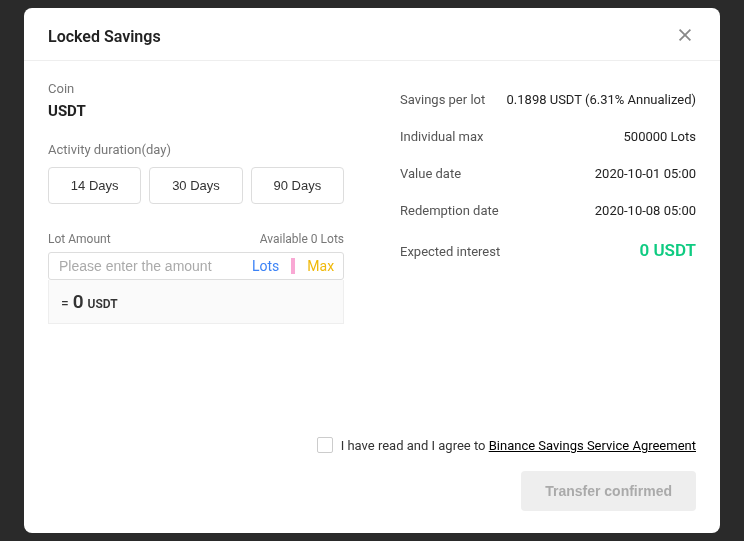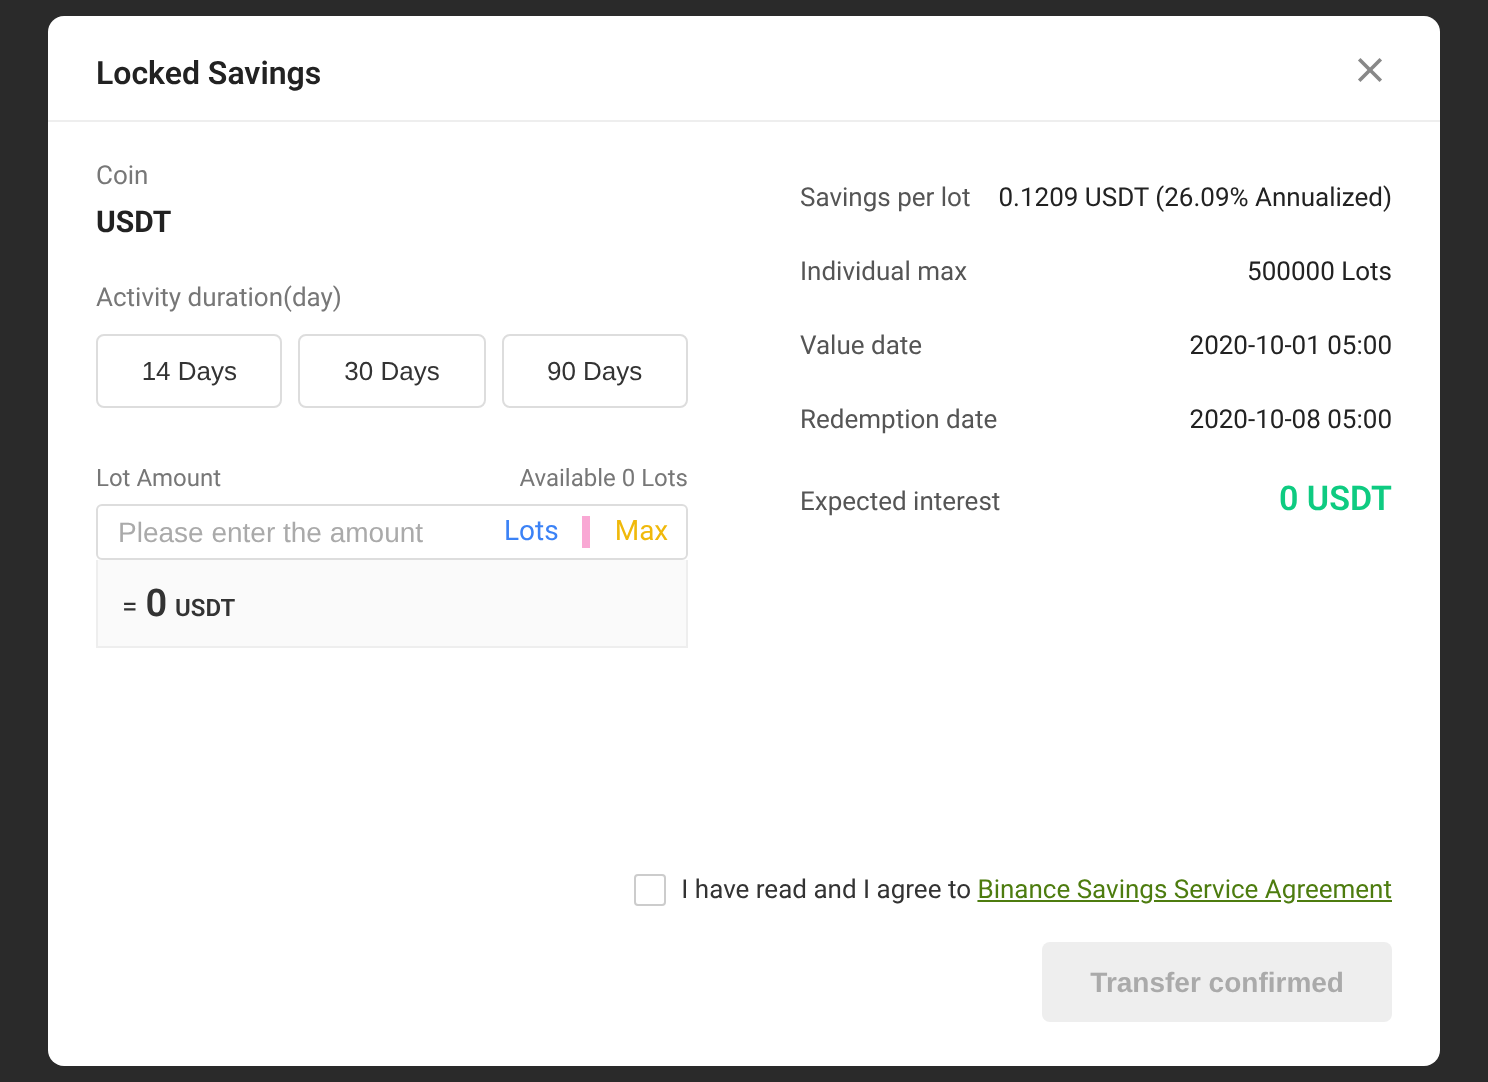--- a/index.html
+++ b/index.html
@@ -164,21 +164,21 @@
     flex-shrink: 0;
   }
   .checkbox.checked {
     background: #f0b90b;
     border-color: #f0b90b;
   }
   .checkbox.checked svg { color: #fff; display: block; width: 11px; height: 11px; }
   .consent-text { color: #333; }
   .consent-text .underline { border-bottom: 1px dashed #999; }
   .link {
-    color: #4d7c0f;
+    color: #000000;
     text-decoration: underline;
     cursor: pointer;
   }
   .confirm-btn {
     margin-top: 6px;
     background: #eee;
     color: #aaa;
     border: none;
     border-radius: 4px;
     padding: 12px 24px;
@@ -227,21 +227,21 @@
       <div class="equals-box">
         <span class="eq-sign">=</span>
         <span class="eq-val">0</span>
         <span class="eq-unit">USDT</span>
       </div>
     </div>
 
     <div class="right-col">
       <div class="info-row">
         <span class="info-label">Savings per lot</span>
-        <span class="info-value">0.1209 USDT (26.09% Annualized)</span>
+        <span class="info-value">0.1898 USDT (6.31% Annualized)</span>
       </div>
       <div class="info-row">
         <span class="info-label">Individual max</span>
         <span class="info-value">500000 Lots</span>
       </div>
       <div class="info-row">
         <span class="info-label">Value date</span>
         <span class="info-value">2020-10-01 05:00</span>
       </div>
       <div class="info-row">

